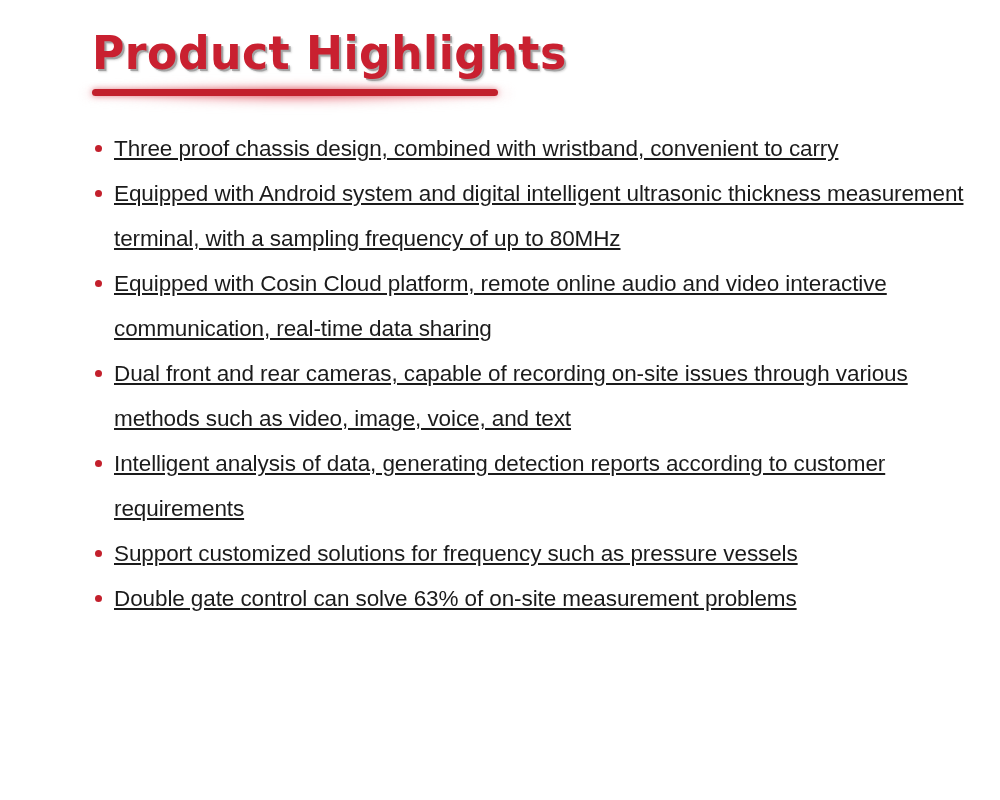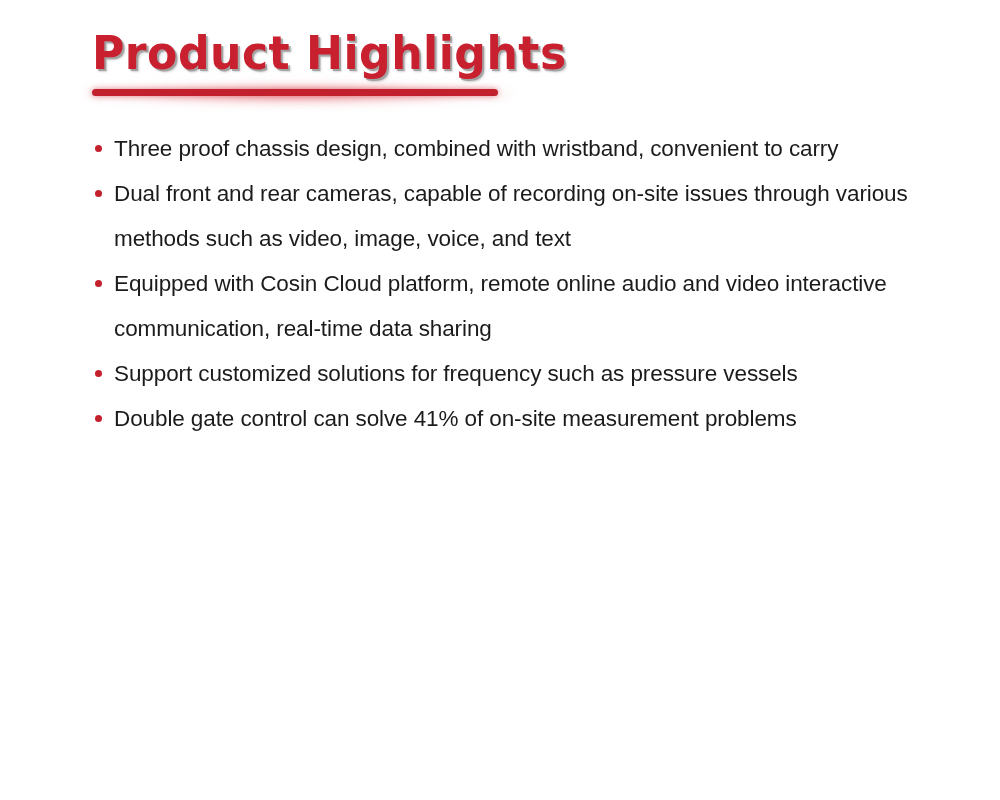--- a/index.html
+++ b/index.html
@@ -94,20 +94,21 @@
 
   .bullet-item {
     position: relative;
     padding-left: 22px;
     margin: 0 0 0 0;
     font-size: 22.5px;
     line-height: 45px;
     color: #1b1b1b;
     font-weight: 400;
     letter-spacing: -0.1px;
+    text-decoration: underline;
   }
 
   .bullet-marker {
     position: absolute;
     left: 3px;
     top: 19px;
     width: 7px;
     height: 7px;
     border-radius: 50%;
     background: #C3202C;
@@ -128,29 +129,37 @@
     <div class="title-underline"></div>
   </div>
 
   <ul class="bullet-list">
     <li class="bullet-item">
       <span class="bullet-marker"></span>
       <span class="bullet-text">Three proof chassis design, combined with wristband, convenient to carry</span>
     </li>
     <li class="bullet-item">
       <span class="bullet-marker"></span>
-      <span class="bullet-text">Dual front and rear cameras, capable of recording on-site issues through various methods such as video, image, voice, and text</span>
+      <span class="bullet-text">Equipped with Android system and digital intelligent ultrasonic thickness measurement terminal, with a sampling frequency of up to 80MHz</span>
     </li>
     <li class="bullet-item">
       <span class="bullet-marker"></span>
       <span class="bullet-text">Equipped with Cosin Cloud platform, remote online audio and video interactive communication, real-time data sharing</span>
     </li>
     <li class="bullet-item">
       <span class="bullet-marker"></span>
+      <span class="bullet-text">Dual front and rear cameras, capable of recording on-site issues through various methods such as video, image, voice, and text</span>
+    </li>
+    <li class="bullet-item">
+      <span class="bullet-marker"></span>
+      <span class="bullet-text">Intelligent analysis of data, generating detection reports according to customer requirements</span>
+    </li>
+    <li class="bullet-item">
+      <span class="bullet-marker"></span>
       <span class="bullet-text">Support customized solutions for frequency such as pressure vessels</span>
     </li>
     <li class="bullet-item">
       <span class="bullet-marker"></span>
-      <span class="bullet-text">Double gate control can solve 41% of on-site measurement problems</span>
+      <span class="bullet-text">Double gate control can solve 63% of on-site measurement problems</span>
     </li>
   </ul>
 
 </div>
 
 </body></html>

